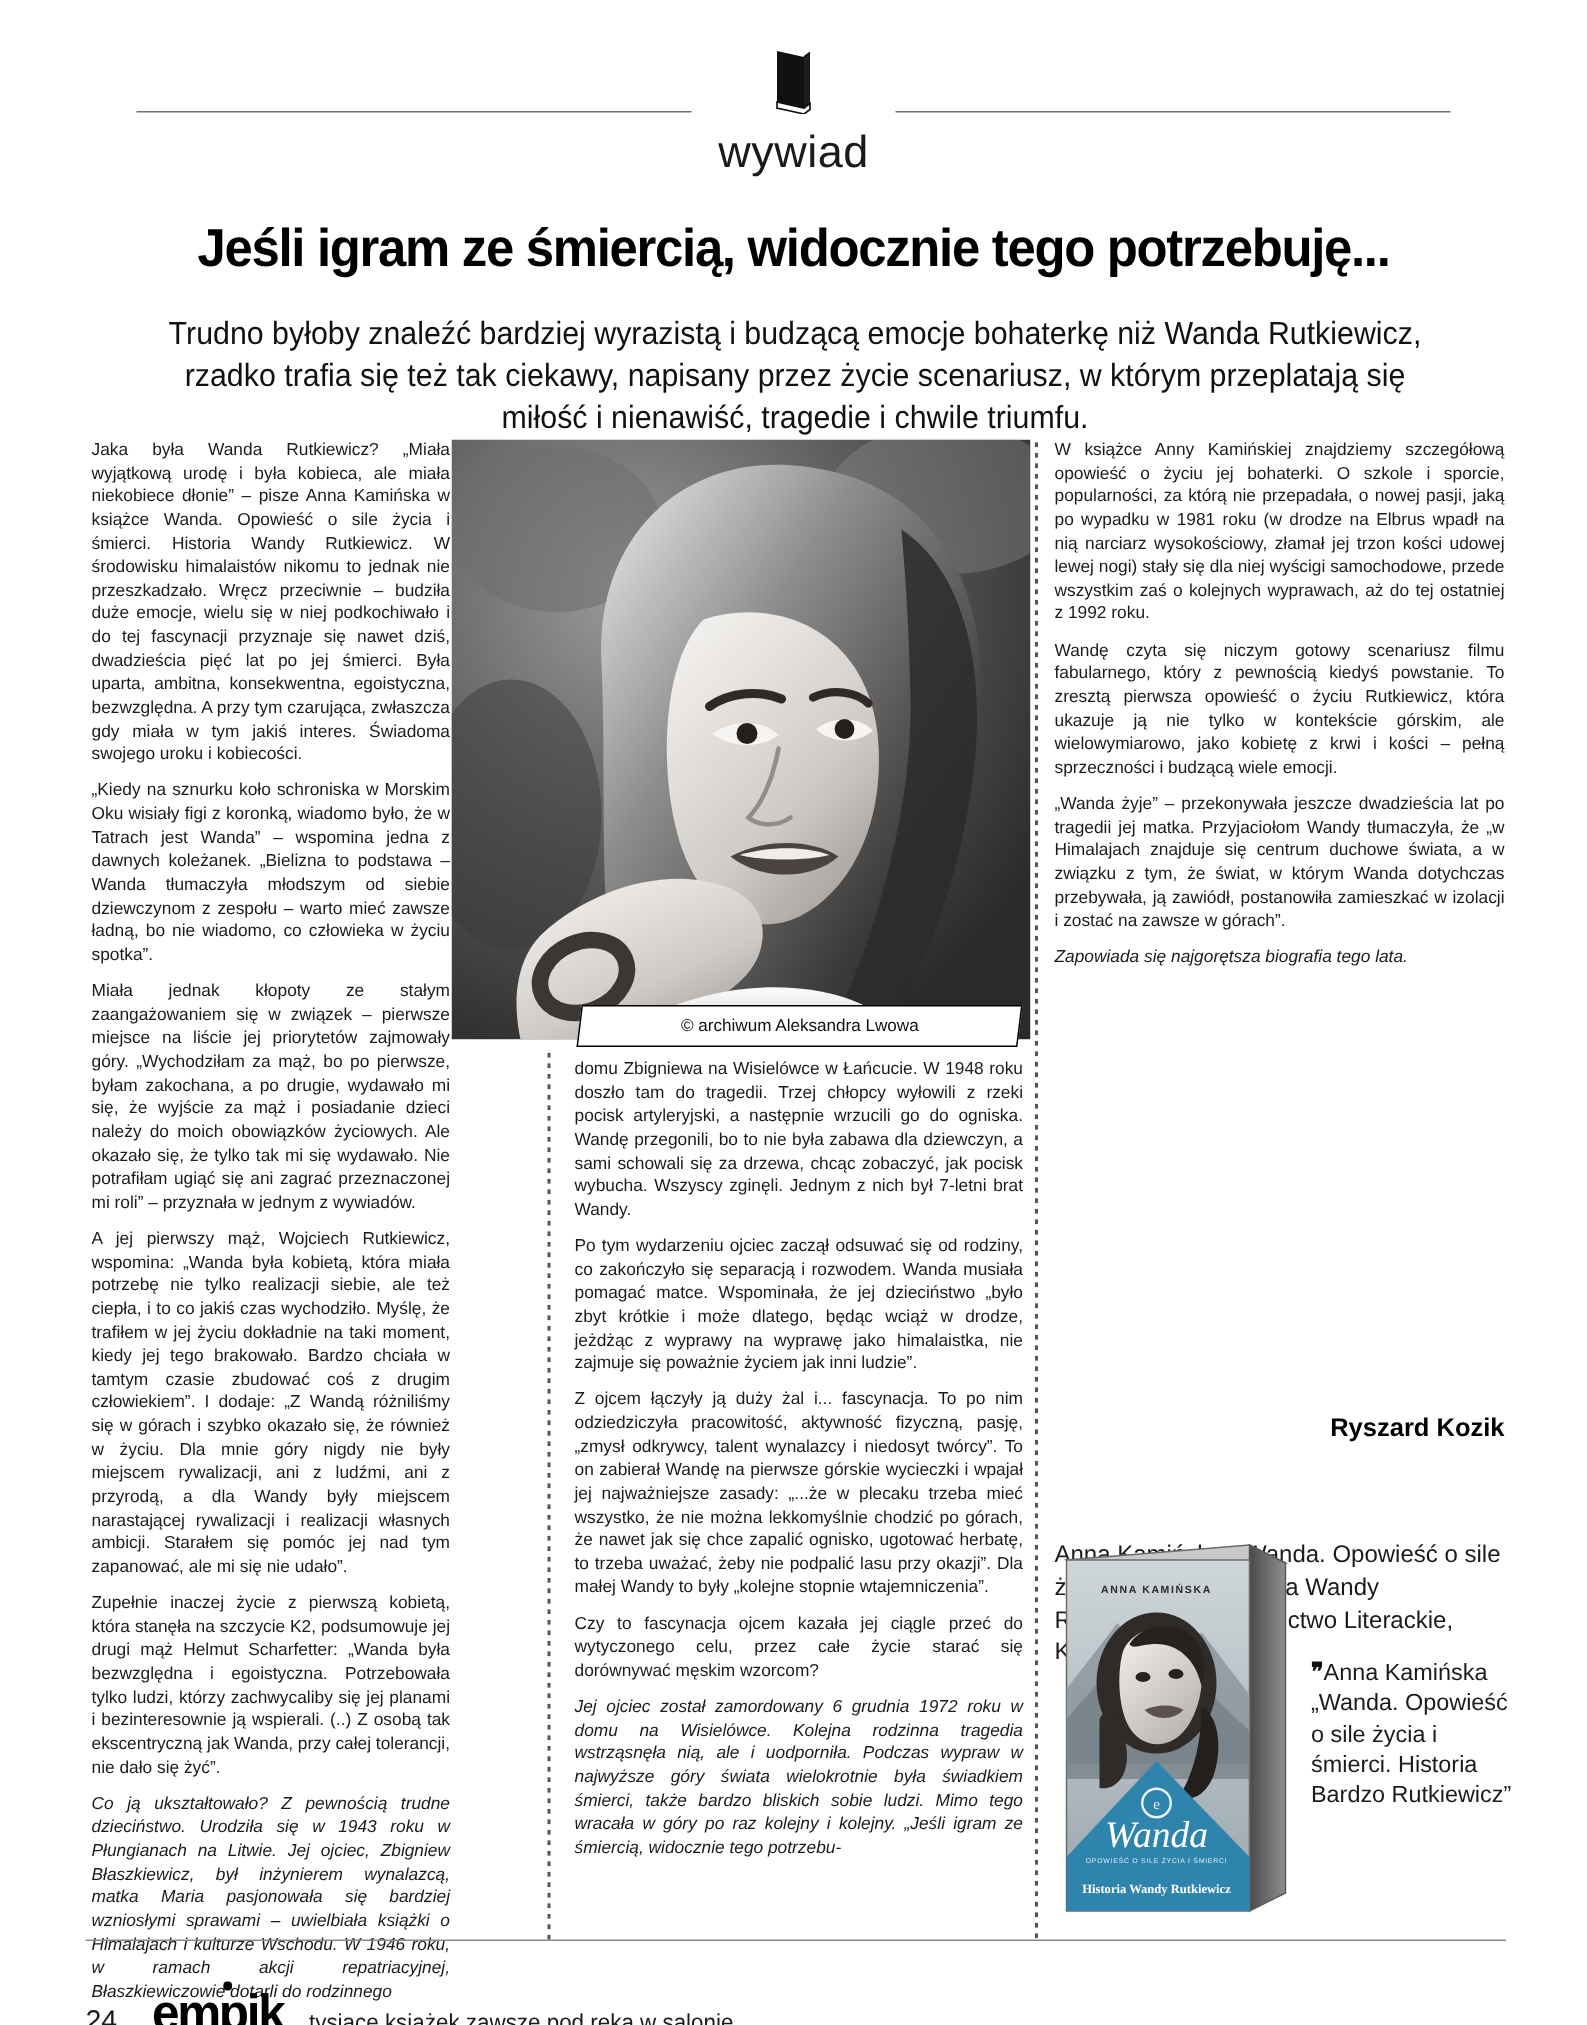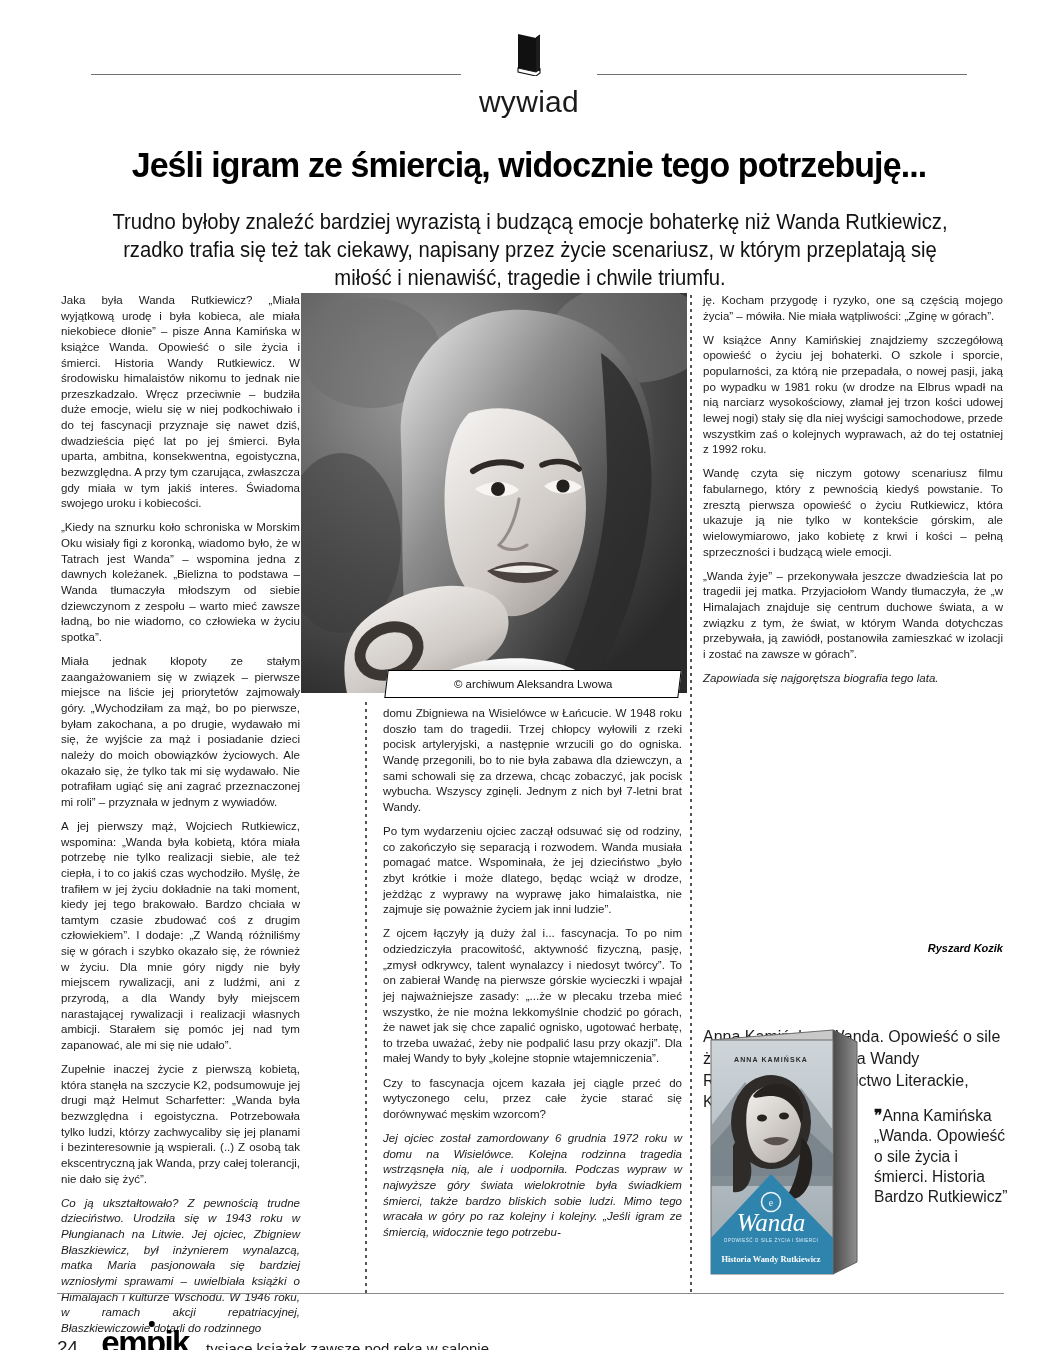--- a/index.html
+++ b/index.html
@@ -83,21 +83,21 @@
     display:flex; align-items:center; justify-content:center;
   }
   .caption-box span {
     transform:skewX(7deg);
     font-size:11.4px; color:#111; white-space:nowrap;
   }
 
   
   .byline {
     position:absolute; left:703px; top:942px; width:300px;
-    text-align:right; font-size:11px; font-weight:bold; color:#000;font-style:italic;
+    text-align:right; font-size:17px; font-weight:bold; color:#000;
   }
   .bookinfo {
     position:absolute; left:703px; top:1026px; width:300px;
     font-size:16px; line-height:1.36; color:#1b1b1b;
   }
 
   
   .cover-wrap {
     position:absolute; left:705px; top:1026px; width:160px; height:255px;
   }
@@ -230,21 +230,20 @@
 
 <div class="col" id="col2">
   <p>domu Zbigniewa na Wisielówce w Łańcucie. W 1948 roku doszło tam do tragedii. Trzej chłopcy wyłowili z rzeki pocisk artyleryjski, a następnie wrzucili go do ogniska. Wandę przegonili, bo to nie była zabawa dla dziewczyn, a sami schowali się za drzewa, chcąc zobaczyć, jak pocisk wybucha. Wszyscy zginęli. Jednym z nich był 7-letni brat Wandy.</p>
   <p>Po tym wydarzeniu ojciec zaczął odsuwać się od rodziny, co zakończyło się separacją i rozwodem. Wanda musiała pomagać matce. Wspominała, że jej dzieciństwo „było zbyt krótkie i może dlatego, będąc wciąż w drodze, jeżdżąc z wyprawy na wyprawę jako himalaistka, nie zajmuje się poważnie życiem jak inni ludzie”.</p>
   <p>Z ojcem łączyły ją duży żal i... fascynacja. To po nim odziedziczyła pracowitość, aktywność fizyczną, pasję, „zmysł odkrywcy, talent wynalazcy i niedosyt twórcy”. To on zabierał Wandę na pierwsze górskie wycieczki i wpajał jej najważniejsze zasady: „...że w plecaku trzeba mieć wszystko, że nie można lekkomyślnie chodzić po górach, że nawet jak się chce zapalić ognisko, ugotować herbatę, to trzeba uważać, żeby nie podpalić lasu przy okazji”. Dla małej Wandy to były „kolejne stopnie wtajemniczenia”.</p>
   <p>Czy to fascynacja ojcem kazała jej ciągle przeć do wytyczonego celu, przez całe życie starać się dorównywać męskim wzorcom?</p>
   <p>Jej ojciec został zamordowany 6 grudnia 1972 roku w domu na Wisielówce. Kolejna rodzinna tragedia wstrząsnęła nią, ale i uodporniła. Podczas wypraw w najwyższe góry świata wielokrotnie była świadkiem śmierci, także bardzo bliskich sobie ludzi. Mimo tego wracała w góry po raz kolejny i kolejny. „Jeśli igram ze śmiercią, widocznie tego potrzebu-</p>
 </div>
 
 <div class="col" id="col3">
-  <p>ję. Kocham przygodę i ryzyko, one są częścią mojego życia” – mówiła. Nie miała wątpliwości: „Zginę w górach”.</p>
   <p>W książce Anny Kamińskiej znajdziemy szczegółową opowieść o życiu jej bohaterki. O szkole i sporcie, popularności, za którą nie przepadała, o nowej pasji, jaką po wypadku w 1981 roku (w drodze na Elbrus wpadł na nią narciarz wysokościowy, złamał jej trzon kości udowej lewej nogi) stały się dla niej wyścigi samochodowe, przede wszystkim zaś o kolejnych wyprawach, aż do tej ostatniej z 1992 roku.</p>
   <p>Wandę czyta się niczym gotowy scenariusz filmu fabularnego, który z pewnością kiedyś powstanie. To zresztą pierwsza opowieść o życiu Rutkiewicz, która ukazuje ją nie tylko w kontekście górskim, ale wielowymiarowo, jako kobietę z krwi i kości – pełną sprzeczności i budzącą wiele emocji.</p>
   <p>„Wanda żyje” – przekonywała jeszcze dwadzieścia lat po tragedii jej matka. Przyjaciołom Wandy tłumaczyła, że „w Himalajach znajduje się centrum duchowe świata, a w związku z tym, że świat, w którym Wanda dotychczas przebywała, ją zawiódł, postanowiła zamieszkać w izolacji i zostać na zawsze w górach”.</p>
   <p>Zapowiada się najgorętsza biografia tego lata.</p>
 </div>
 
 <div class="byline">Ryszard Kozik</div>
 <div class="bookinfo">Anna Kamińska, „Wanda. Opowieść o sile życia i śmierci. Historia Wandy Rutkiewicz”, Wydawnictwo Literackie, Kraków 2017</div>
 
 <div class="cover-wrap">

